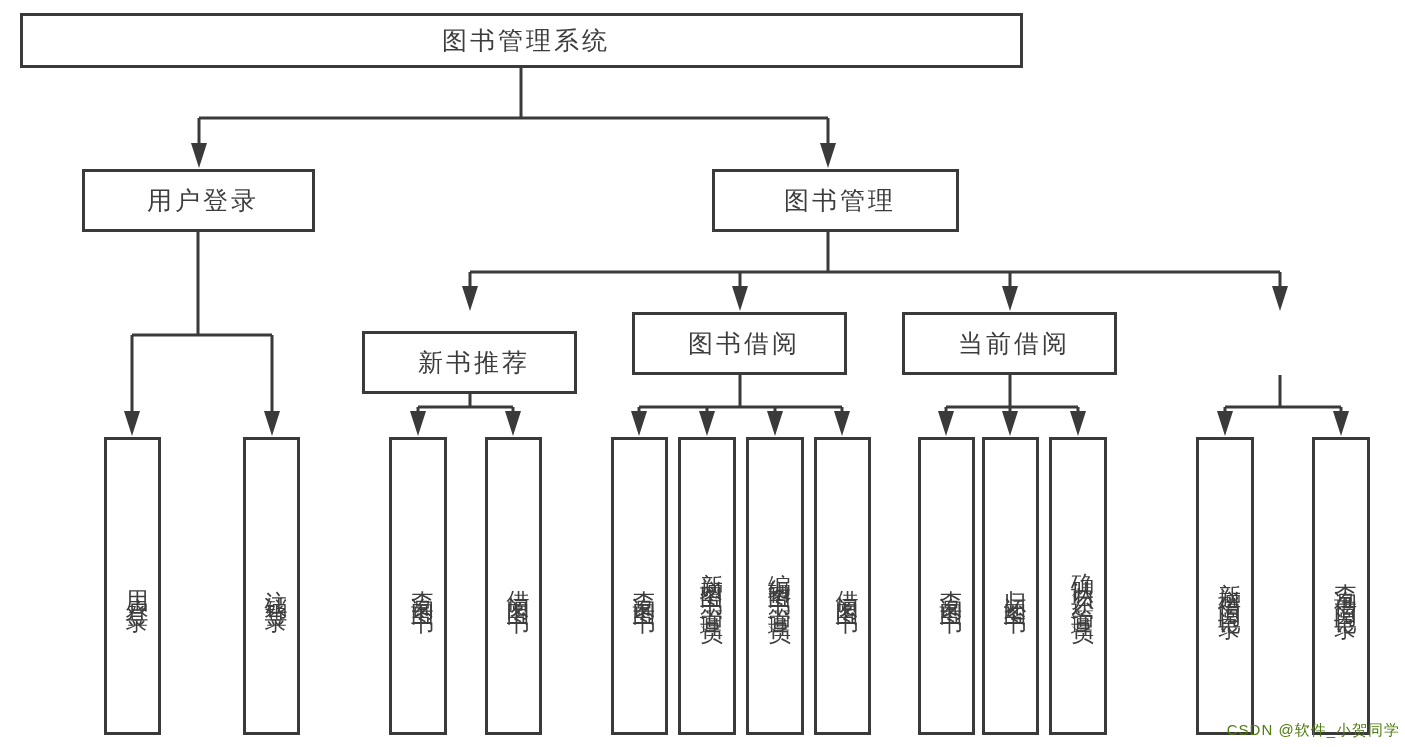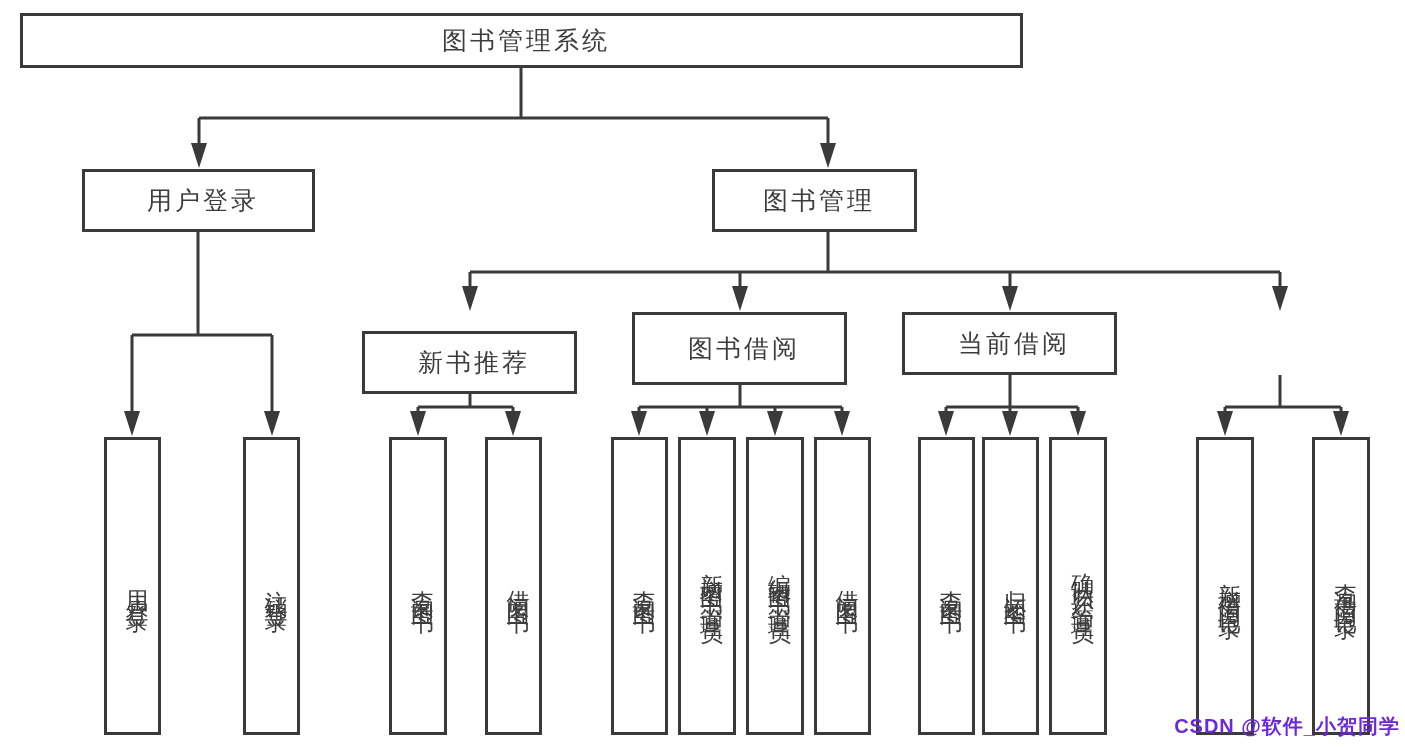--- a/index.html
+++ b/index.html
@@ -42,26 +42,25 @@
   .node.v {
     writing-mode: vertical-rl;
     font-size: 23px;
     letter-spacing: 7px;
     line-height: 1;
   }
   .watermark {
     position: absolute;
     right: 5px;
     bottom: 7px;
-    color: #6d28d9;
-    font-size: 20px;
+    color: #4d7c0f;
+    font-size: 15px;
     letter-spacing: 1px;
     z-index: 3;
     white-space: nowrap;
-    font-weight: bold;
   }
 </style>
 </head>
 <body>
 
 <div class="canvas">
 
   <svg class="connectors" width="1405" height="747" viewBox="0 0 1405 747">
     <path fill="none" stroke="#3a3a3a" stroke-width="3" d="M521 68 V118 M199 118 H828 M199 118 V145 M828 118 V145
              M198 232 V335 M132 335 H272 M132 335 V413 M272 335 V413
@@ -87,24 +86,24 @@
              M938 411 L954 411 L946 436 Z
              M1002 411 L1018 411 L1010 436 Z
              M1070 411 L1086 411 L1078 436 Z
              M1217 411 L1233 411 L1225 436 Z
              M1333 411 L1349 411 L1341 436 Z"></path>
   </svg>
 
   <div class="node h" style="left:20px; top:13px; width:1003px; height:55px;">图书管理系统</div>
 
   <div class="node h" style="left:82px; top:169px; width:233px; height:63px;">用户登录</div>
-  <div class="node h" style="left:712px; top:169px; width:205px; height:63px;">图书管理</div>
+  <div class="node h" style="left:712px; top:169px; width:247px; height:63px;">图书管理</div>
 
   <div class="node h" style="left:362px; top:312px; width:215px; height:63px;margin-top:19px;">新书推荐</div>
-  <div class="node h" style="left:632px; top:312px; width:215px; height:73px;">图书借阅</div>
+  <div class="node h" style="left:632px; top:312px; width:215px; height:63px;">图书借阅</div>
   <div class="node h" style="left:902px; top:312px; width:215px; height:63px;">当前借阅</div>
 
   <div class="node v" style="left:104px; top:437px; width:57px; height:298px;">用户登录</div>
   <div class="node v" style="left:243px; top:437px; width:57px; height:298px;">注销登录</div>
 
   <div class="node v" style="left:389px; top:437px; width:58px; height:298px;">查询图书</div>
   <div class="node v" style="left:485px; top:437px; width:57px; height:298px;">借阅图书</div>
 
   <div class="node v" style="left:611px; top:437px; width:57px; height:298px;">查询图书</div>
   <div class="node v" style="left:678px; top:437px; width:58px; height:298px;">新增图书（管理员）</div>

